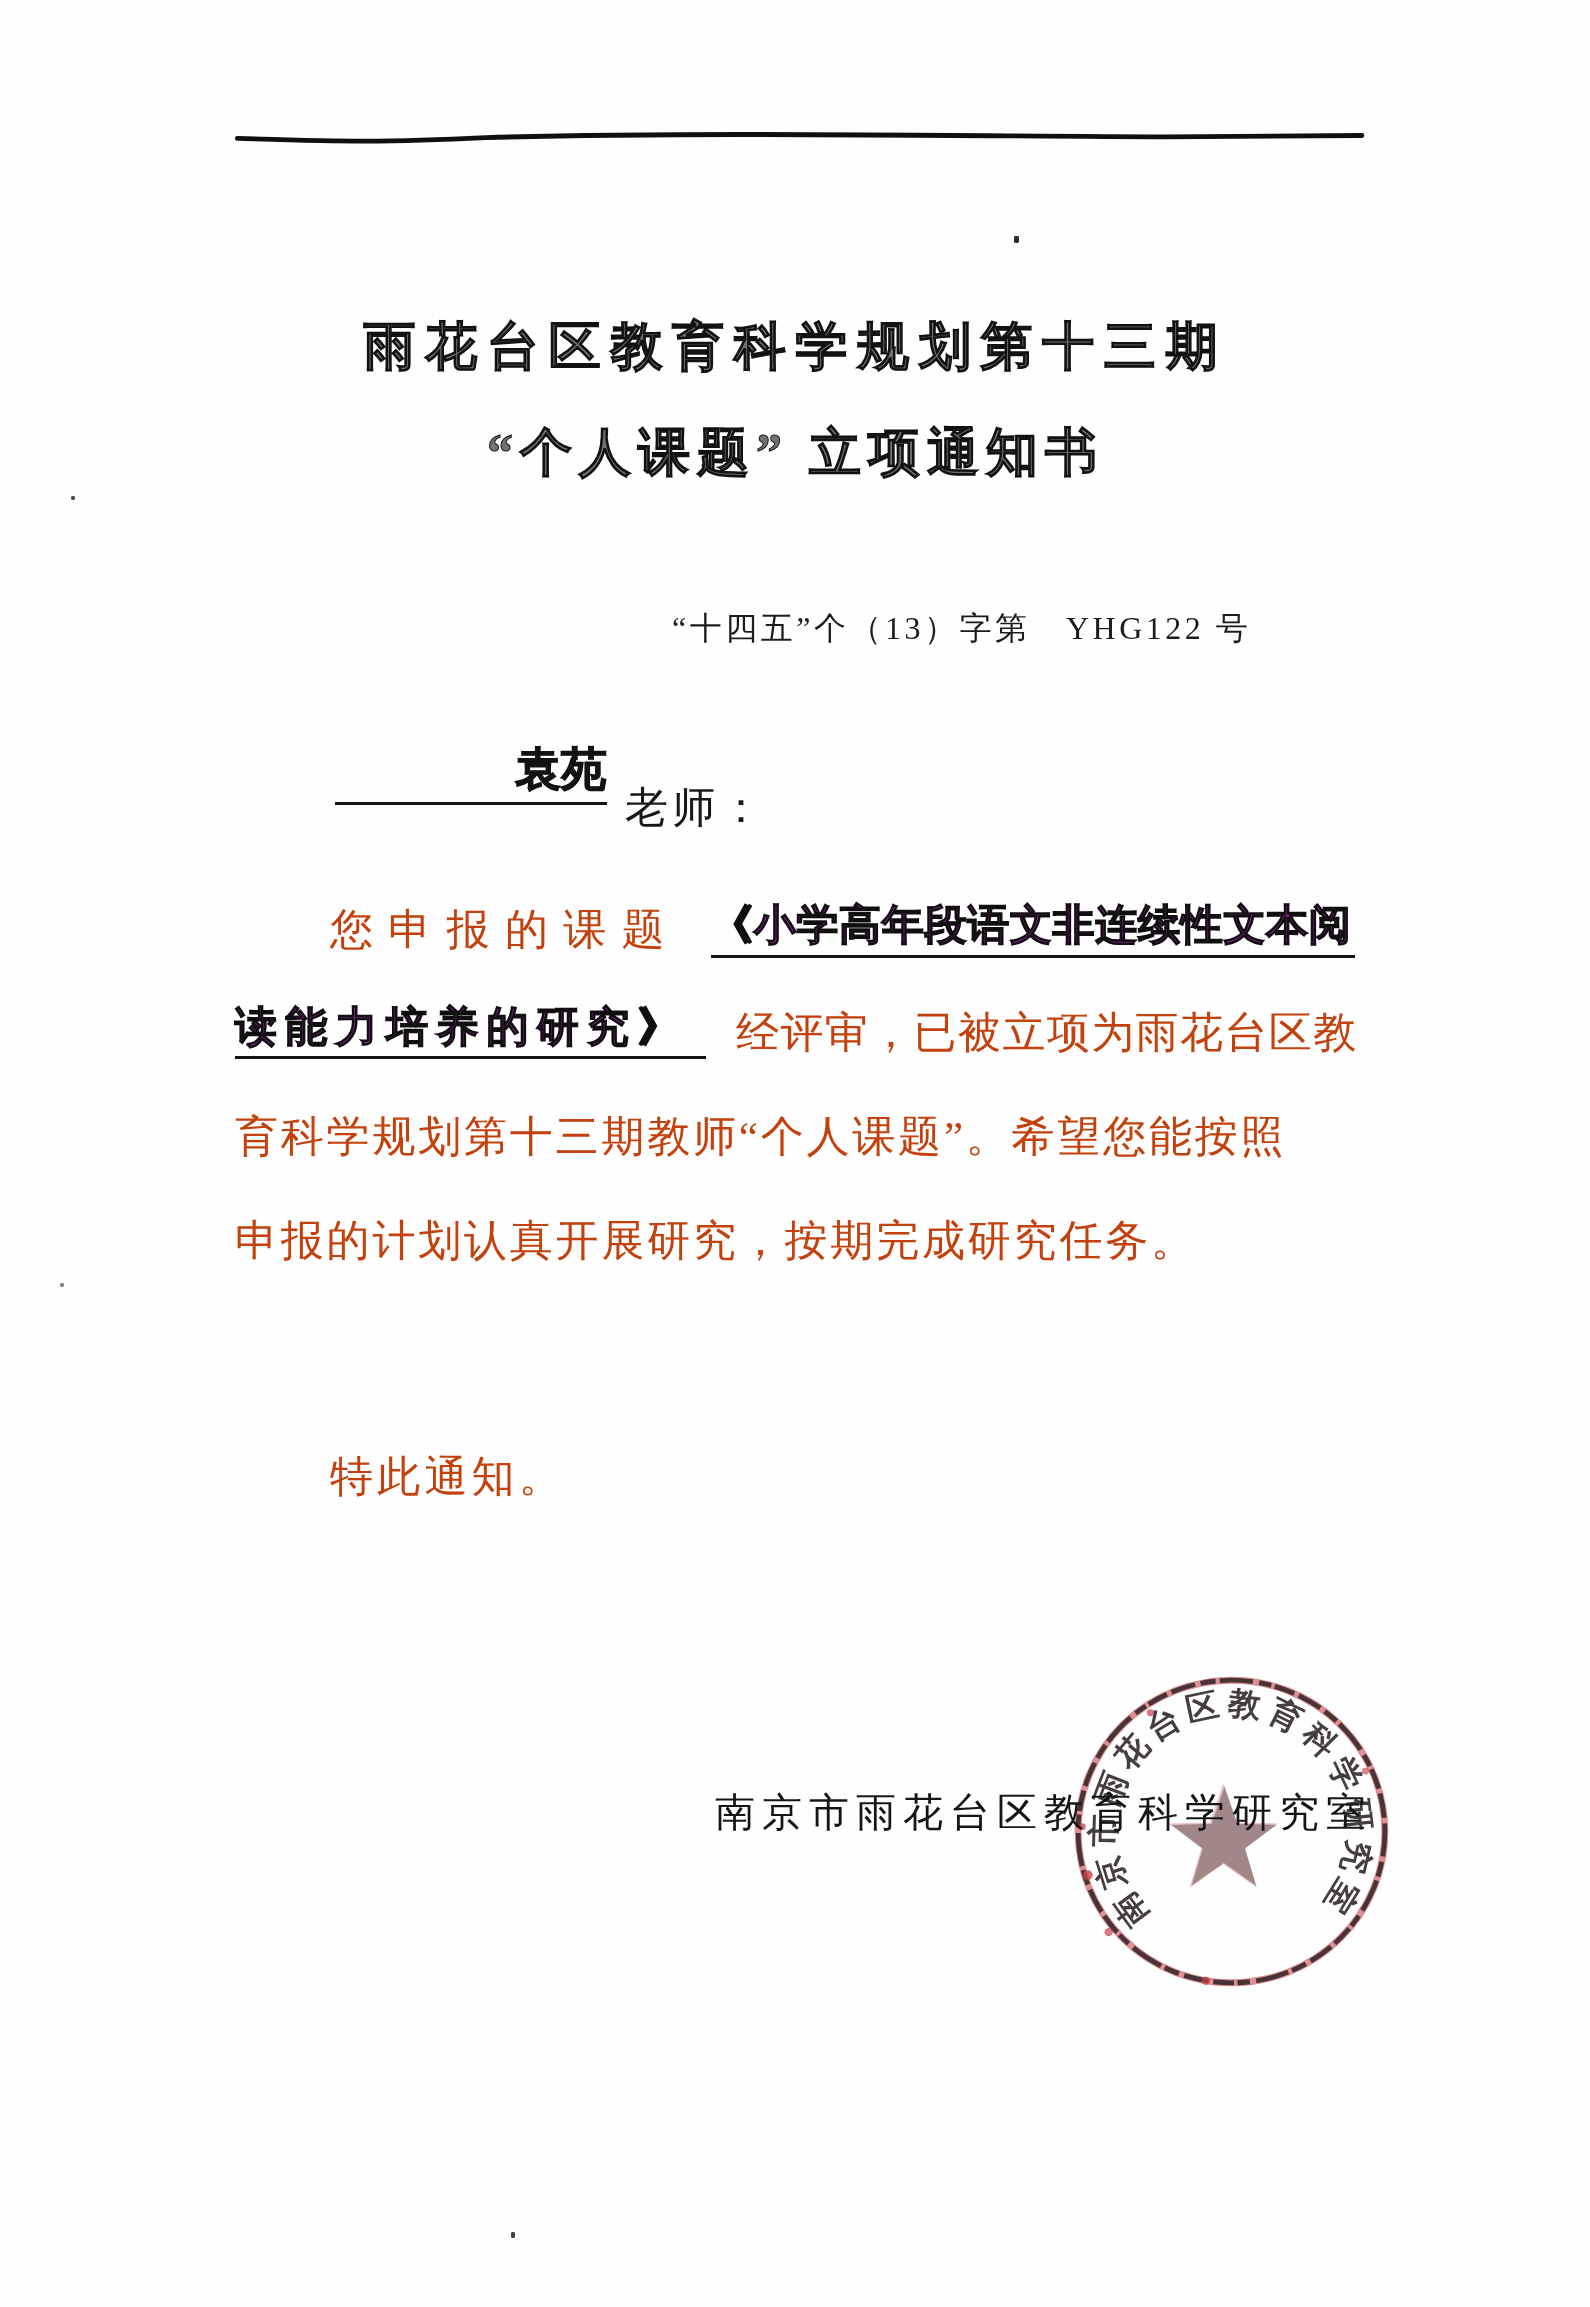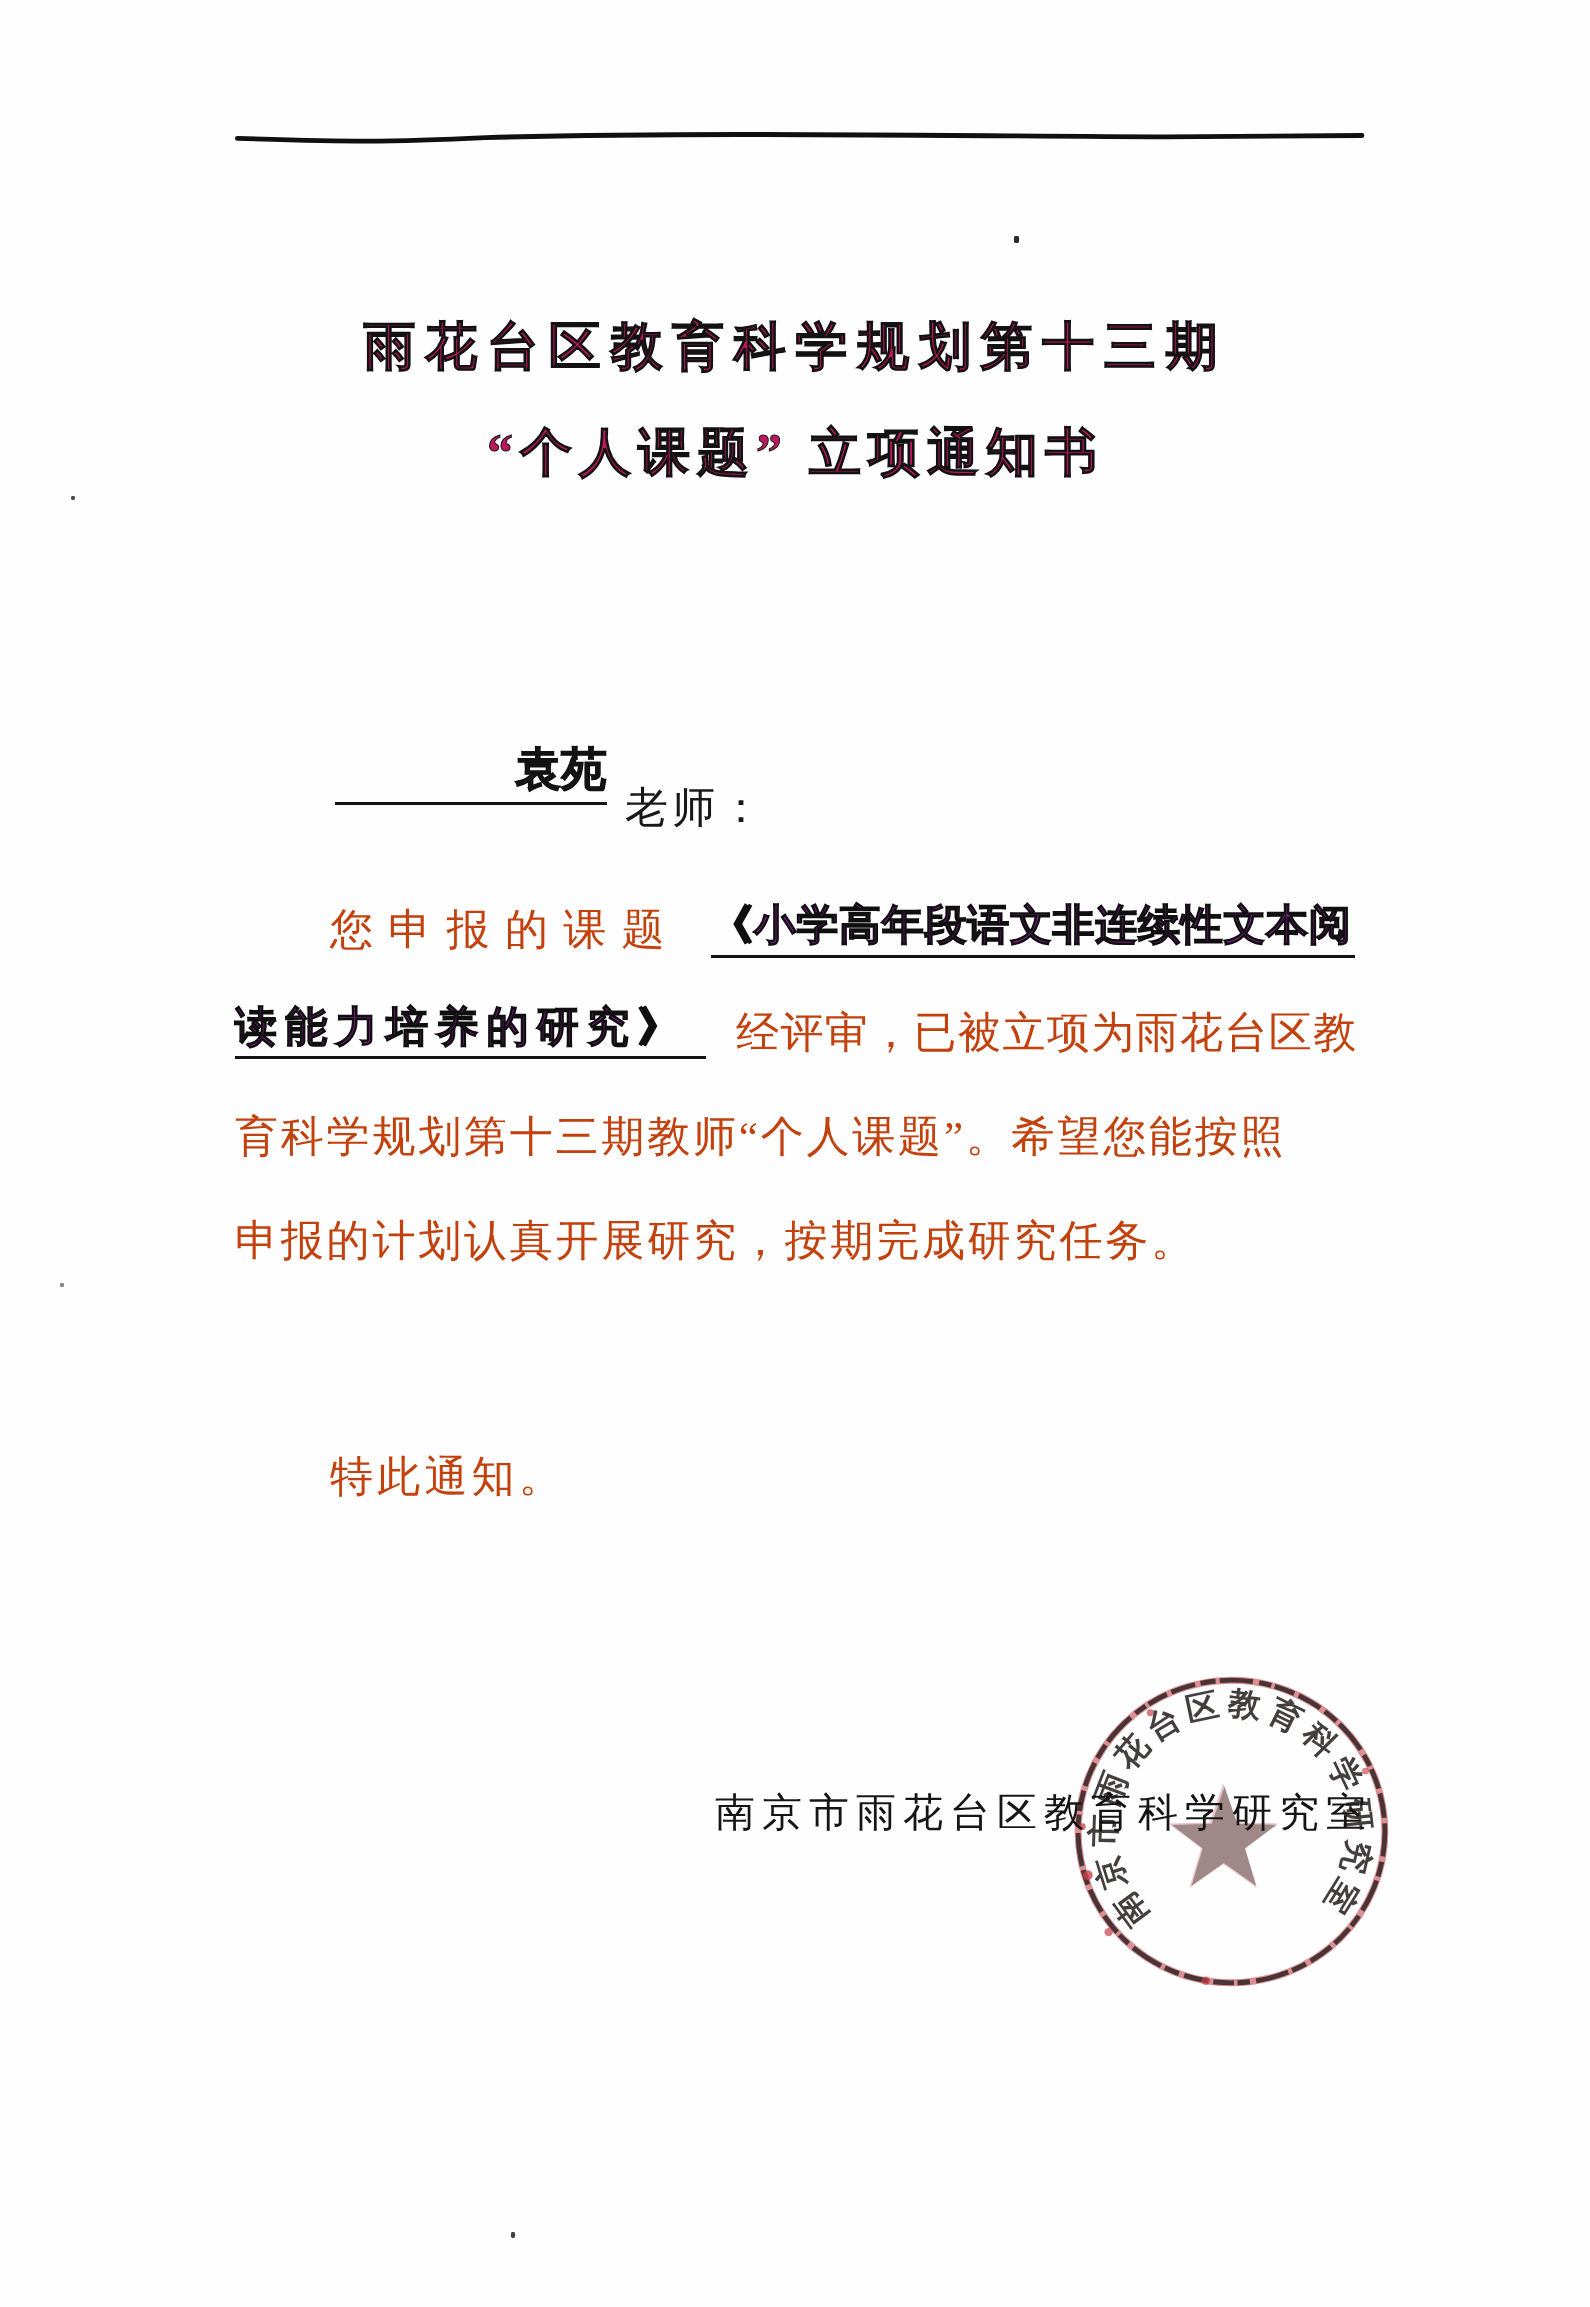--- a/index.html
+++ b/index.html
@@ -21,21 +21,21 @@
   
   .top-rule { left: 0; top: 0; }
 
   
   .title-line {
     left: 0; right: 0;
     text-align: center;
     font-weight: 700;
     font-size: 52px;
     letter-spacing: 9.7px;
-    color: #be185d;
+    color: #737373;
     -webkit-text-stroke: 1px #121212;
   }
   .title-1 { top: 312px; }
   .title-2 { top: 418px; letter-spacing: 7px; }
 
   
   .doc-number {
     top: 607px; left: 672px;
     font-size: 32px;
     letter-spacing: 3.5px;
@@ -104,20 +104,21 @@
 
 <div class="page">
 
   <svg class="abs top-rule" width="1591" height="160" aria-hidden="true" viewBox="0 0 2292 230">
     <path d="M 342 199 C 500 204 560 205 700 198 C 1000 189 1400 196 1680 197 C 1800 197 1900 196 1962 195" fill="none" stroke="#101010" stroke-width="7" stroke-linecap="round"></path>
   </svg>
 
   <div class="abs title-line title-1">雨花台区教育科学规划第十三期</div>
   <div class="abs title-line title-2">“个人课题” 立项通知书</div>
 
+  <div class="abs doc-number">“十四五”个（13）字第　YHG122 号</div>
 
   <div class="abs salutation-underline">
     <span class="salutation-name">袁苑</span>
   </div>
   <div class="abs salutation-suffix">老师：</div>
 
   <div class="abs body-line l1-prefix">您申报的课题</div>
   <div class="abs l1-topic-box">
     <span class="topic-text">《小学高年段语文非连续性文本阅</span>
   </div>

